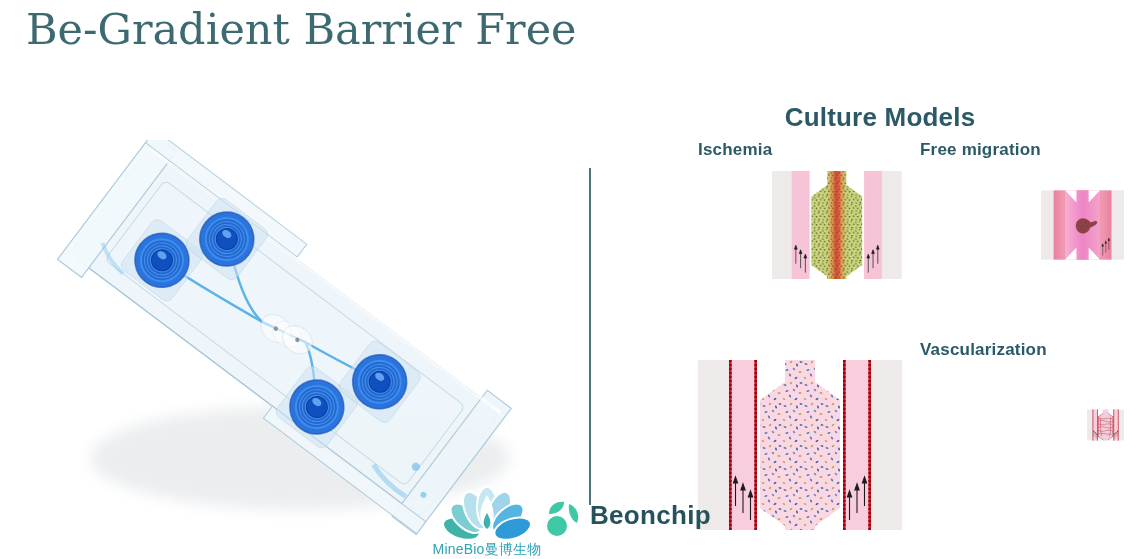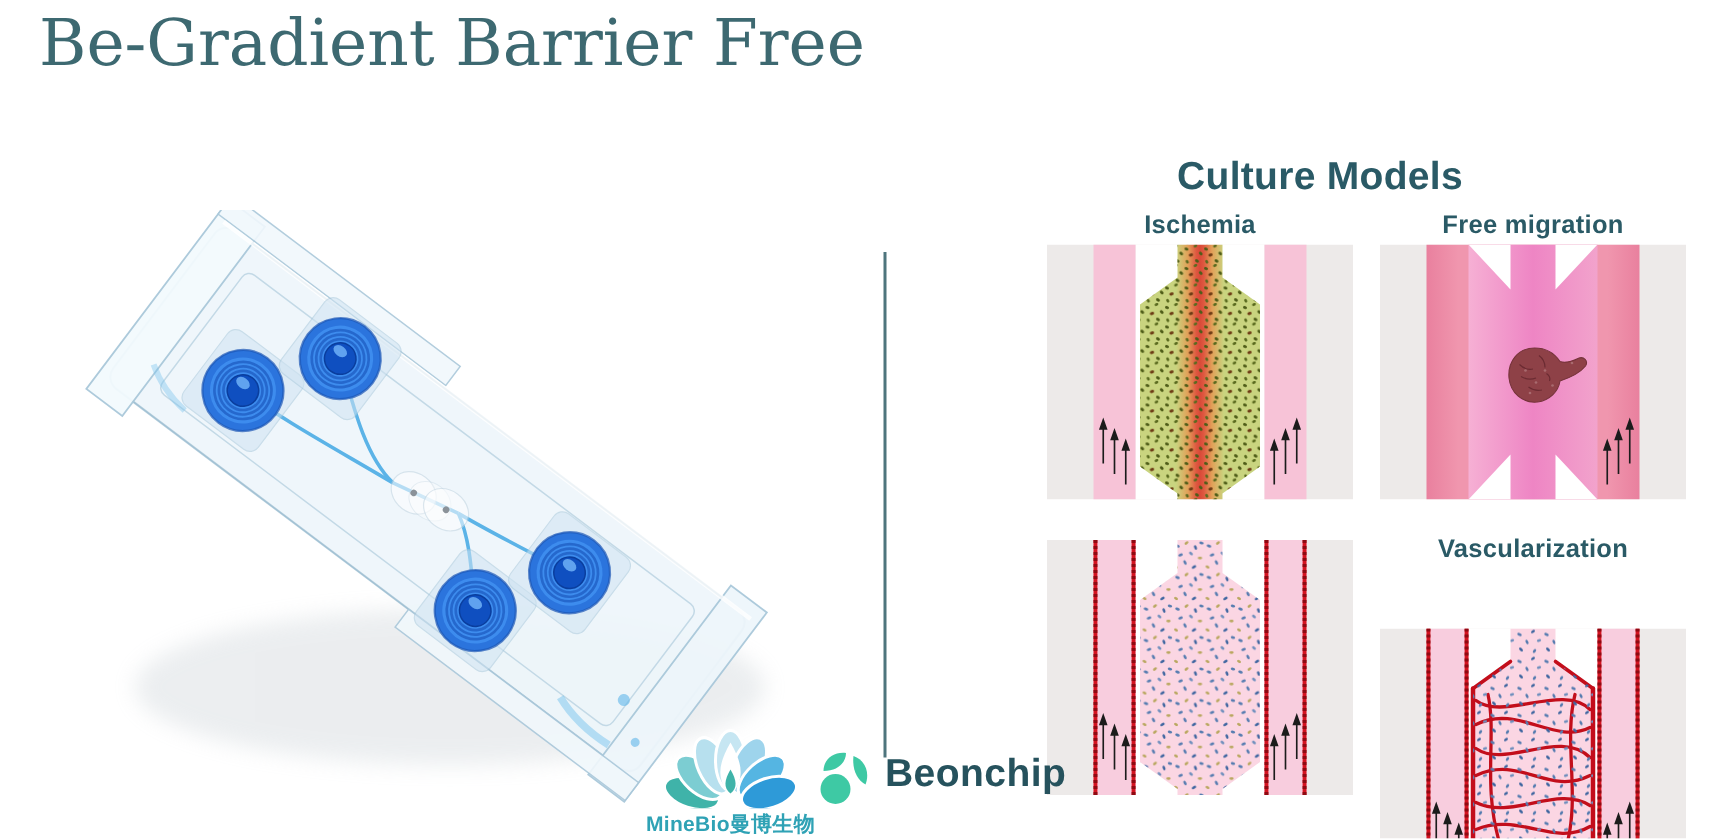--- a/index.html
+++ b/index.html
@@ -12,32 +12,32 @@
     position:absolute; left:26px; top:4px;
     font-family:"DejaVu Serif", serif; font-weight:400;
     font-size:43px; color:#3d6971; letter-spacing:0px; white-space:nowrap;
   }
   .chip-svg { position:absolute; left:55px; top:140px; width:500px; height:400px; }
   .divider { position:absolute; left:589px; top:168px; width:2px; height:337px; background:#4e757d; }
   .cm-heading {
     position:absolute; left:668px; top:82px; width:424px; text-align:center;
     font-size:26px; font-weight:600; color:#2a5a66; letter-spacing:0.2px;margin-top:20px;
   }
-  figure.panel { position:absolute; width:204px; display:flex; flex-direction:column; }
+  figure.panel { position:absolute; width:204px; display:flex; flex-direction:row; }
   figcaption.plabel {
     height:20px; text-align:center; font-size:17px; font-weight:700;
     color:#2a5a66; letter-spacing:0.2px; margin-bottom:3px; white-space:nowrap;
   }
   svg.pdiag { width:204px; height:170px; display:block; }
   .minebio {
     position:absolute; left:412px; top:483px; width:150px;
     display:flex; flex-direction:column; align-items:center;
   }
   .minebio-word {
-    margin-top:2px; font-size:14px; font-weight:700; color:#2fa2b5;
+    margin-top:2px; font-size:14px; font-weight:400; color:#2fa2b5;
     letter-spacing:0.2px; white-space:nowrap;
   }
   .beonchip {
     position:absolute; left:546px; top:500px; display:flex; align-items:flex-start;
   }
   .beonchip-word {
     margin-left:8px; font-size:26px; font-weight:600; color:#26525d;
     letter-spacing:0.3px; white-space:nowrap;
   }
   .defs-holder { position:absolute; width:0; height:0; }
@@ -233,21 +233,21 @@
         <line x1="146.3" y1="0" x2="146.3" y2="170"></line>
           <line x1="171.7" y1="0" x2="171.7" y2="170"></line>
       </g>
       <path d="M87,0 H117 V22 L142,40 V148 L117,166 V170 H87 V166 L62,148 V40 L87,22 Z" fill="#fbd6e3"></path>
       <path d="M87,0 H117 V22 L142,40 V148 L117,166 V170 H87 V166 L62,148 V40 L87,22 Z" fill="url(#specksCells)"></path>
       <use href="#arrowTrio" transform="translate(45,166)"></use>
       <use href="#arrowTrio" transform="translate(159,166) scale(-1,1)"></use>
     </svg>
   </figure>
 
-  <figure class="panel" style="left:920px; top:356px;gap:40px;">
+  <figure class="panel" style="left:920px; top:340px;gap:40px;">
     <figcaption class="plabel">Vascularization</figcaption>
     <svg class="pdiag" viewBox="0 0 204 170">
       <rect width="204" height="170" fill="#edeae9"></rect>
       <rect x="59" width="86" height="170" fill="#ffffff"></rect>
       <rect x="31" width="28" height="170" fill="#f8cdde"></rect>
       <rect x="145" width="28" height="170" fill="#f8cdde"></rect>
       <g stroke="#d41320" stroke-width="2.6">
         <line x1="32.3" y1="0" x2="32.3" y2="170"></line>
           <line x1="57.7" y1="0" x2="57.7" y2="170"></line>
         <line x1="146.3" y1="0" x2="146.3" y2="170"></line>

